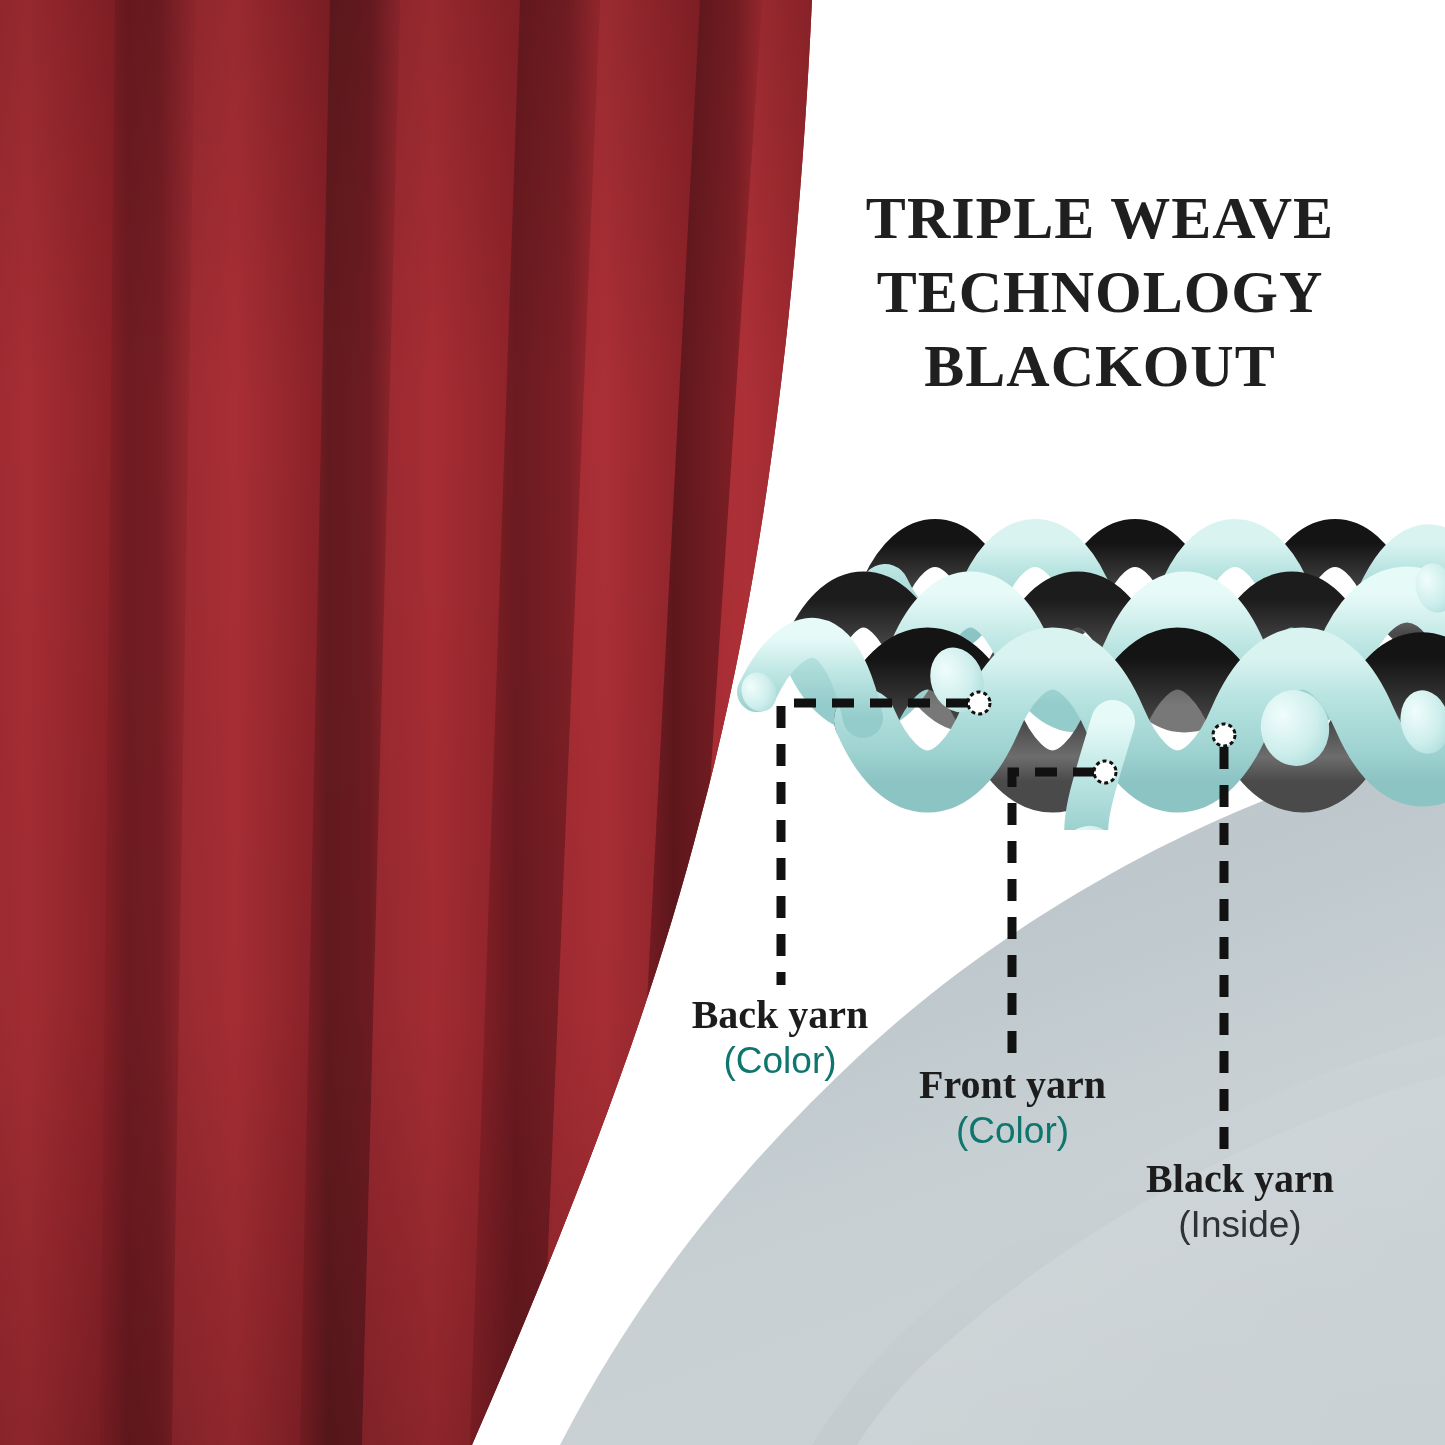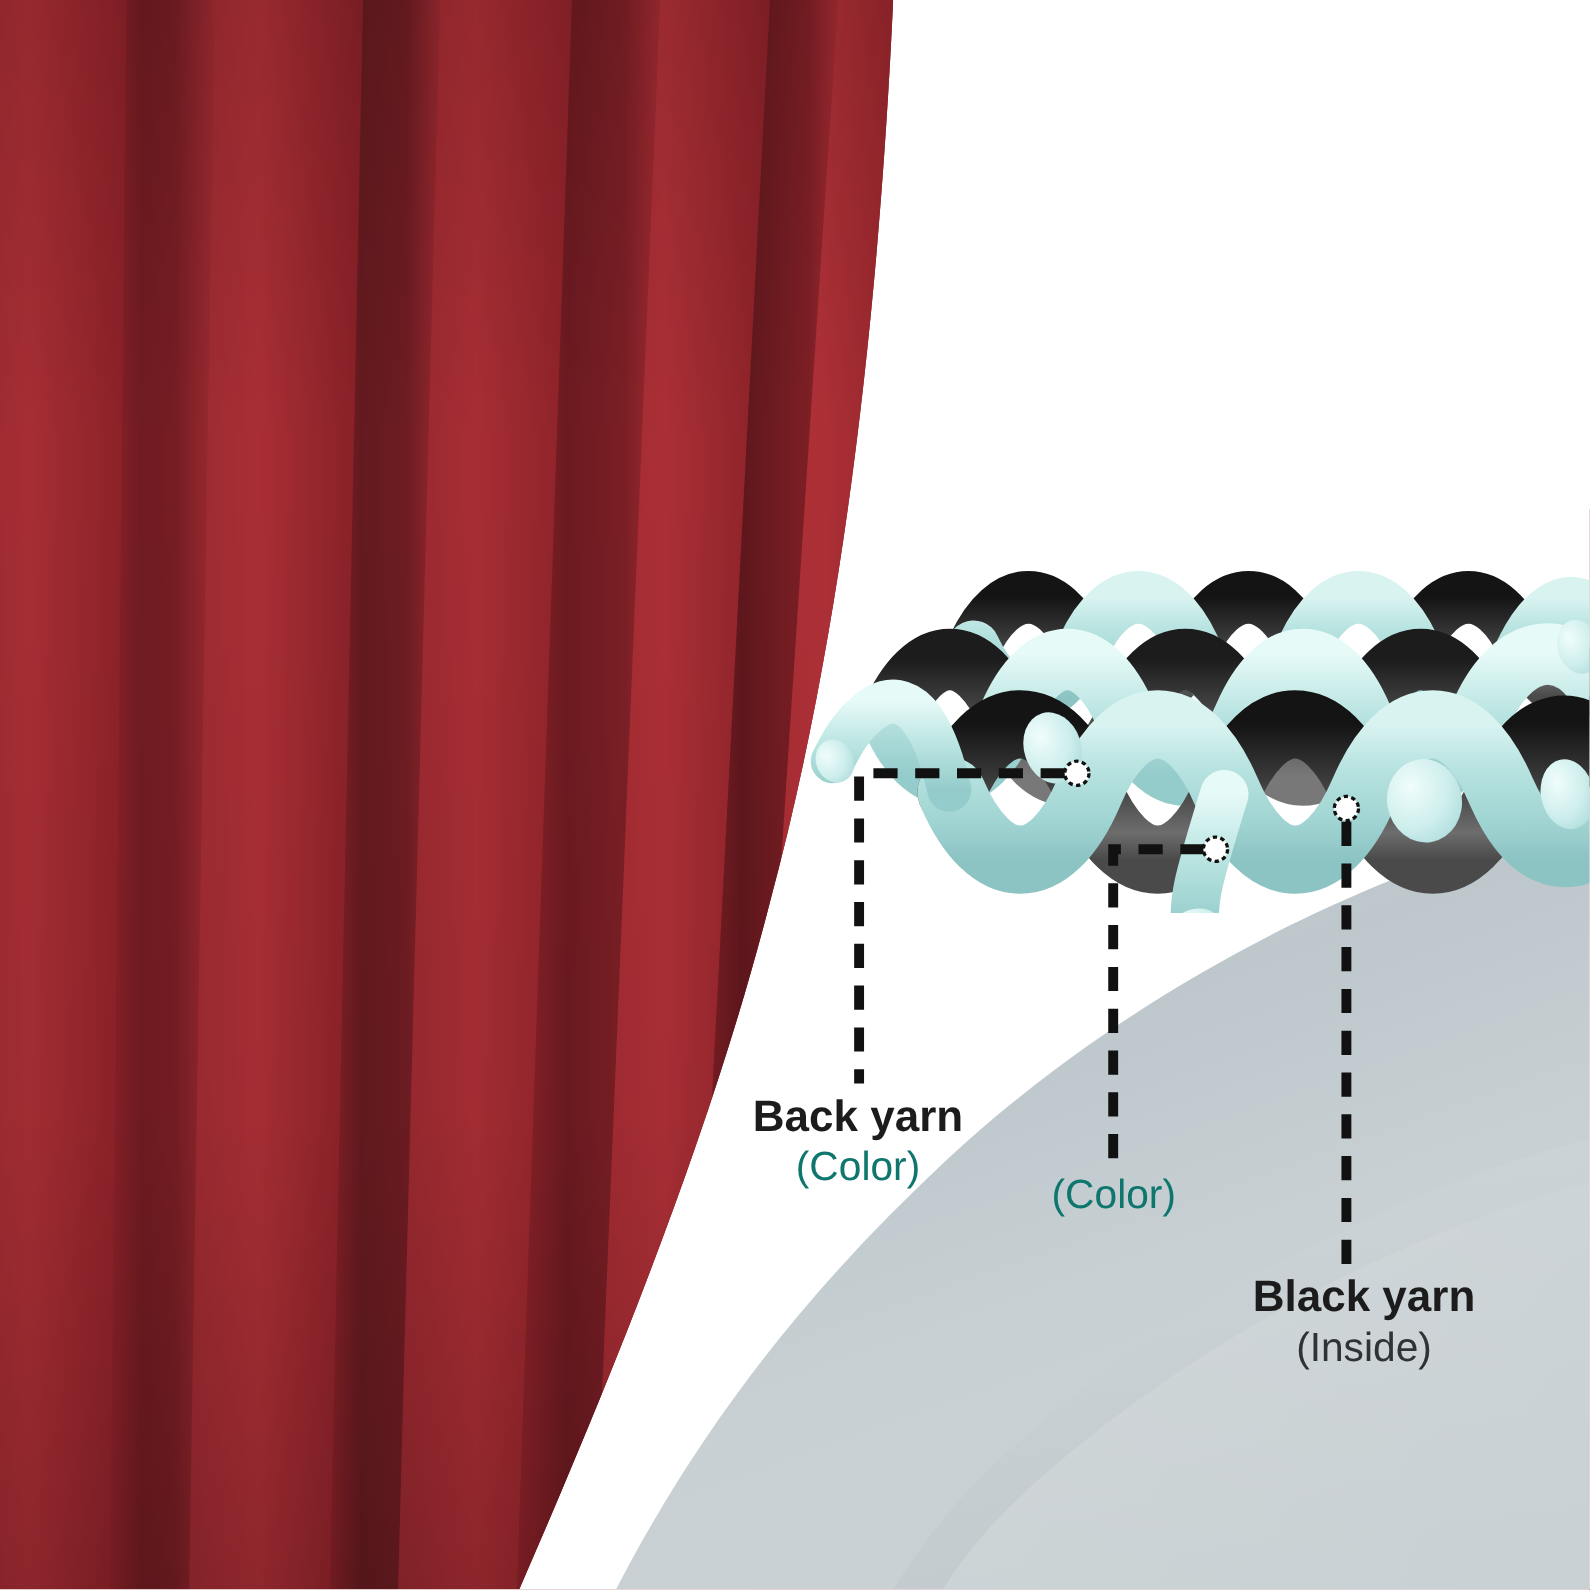--- a/index.html
+++ b/index.html
@@ -79,21 +79,21 @@
     pointer-events: none;
   }
 
   
   .callout {
     position: absolute;
     text-align: center;
   }
   .callout .c-title {
     display: block;
-    font-family: Liberation Sans, sans-serif;
+    font-family: Liberation Serif, serif;
     font-weight: bold;
     font-size: 40px;
     line-height: 1.12;
     color: #1c1c1c;
     white-space: nowrap;
   }
   .callout .c-sub {
     display: block;
     font-family: "Liberation Sans", sans-serif;
     font-weight: normal;
@@ -228,20 +228,25 @@
         <path d="M 520,0 L 600,0 L 540,1445 L 470,1445 Z" fill="url(#f6)"></path>
         <path d="M 600,0 L 700,0 L 626,1400 L 540,1445 Z" fill="url(#f7)"></path>
         <path d="M 700,0 L 762,0 L 676,1300 L 626,1400 Z" fill="url(#f8)"></path>
         <path d="M 762,0 L 830,0 L 740,1150 L 676,1300 Z" fill="url(#f9)"></path>
         <path d="M 830,0 L 870,0 L 800,1000 L 740,1150 Z" fill="url(#fEdge)"></path>
         <rect x="0" y="0" width="840" height="1445" fill="url(#vShade)"></rect>
       </g>
     </svg>
   </div>
 
+  <div class="title-block">
+    <span class="title-line">TRIPLE WEAVE</span>
+    <span class="title-line">TECHNOLOGY</span>
+    <span class="title-line">BLACKOUT</span>
+  </div>
 
   <svg class="yarn-art" viewBox="0 0 715 360" preserveAspectRatio="none">
     <defs>
 
       <linearGradient id="cy" x1="0" y1="0" x2="0" y2="1">
         <stop offset="0%" stop-color="#d9f3f1"></stop>
         <stop offset="30%" stop-color="#b9e4e1"></stop>
         <stop offset="75%" stop-color="#9ed3d1"></stop>
         <stop offset="100%" stop-color="#8cc3c3"></stop>
       </linearGradient>
@@ -335,20 +340,21 @@
       <circle cx="1224" cy="735" r="11"></circle>
     </g>
   </svg>
 
   <div class="callout" id="callout-back">
     <span class="c-title">Back yarn</span>
     <span class="c-sub">(Color)</span>
   </div>
 
   <div class="callout" id="callout-front">
+    <span class="c-title">Front yarn</span>
     <span class="c-sub">(Color)</span>
   </div>
 
   <div class="callout dark-sub" id="callout-black">
     <span class="c-title">Black yarn</span>
     <span class="c-sub">(Inside)</span>
   </div>
 
 </div>
 

